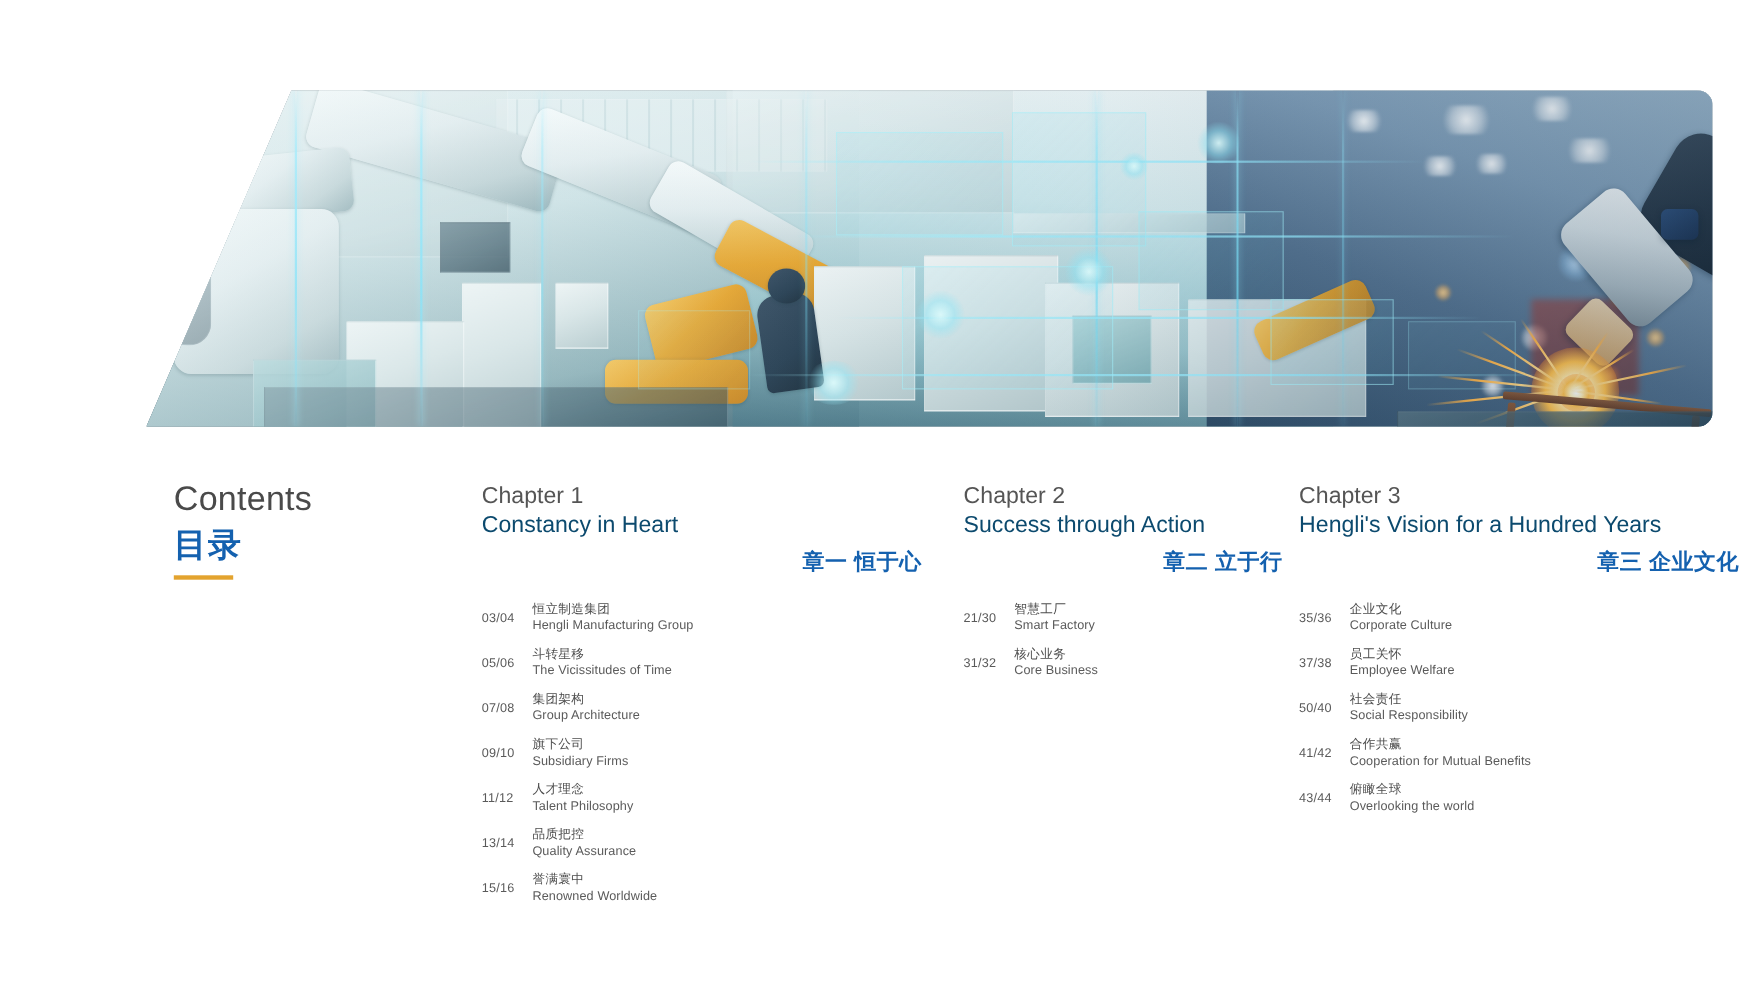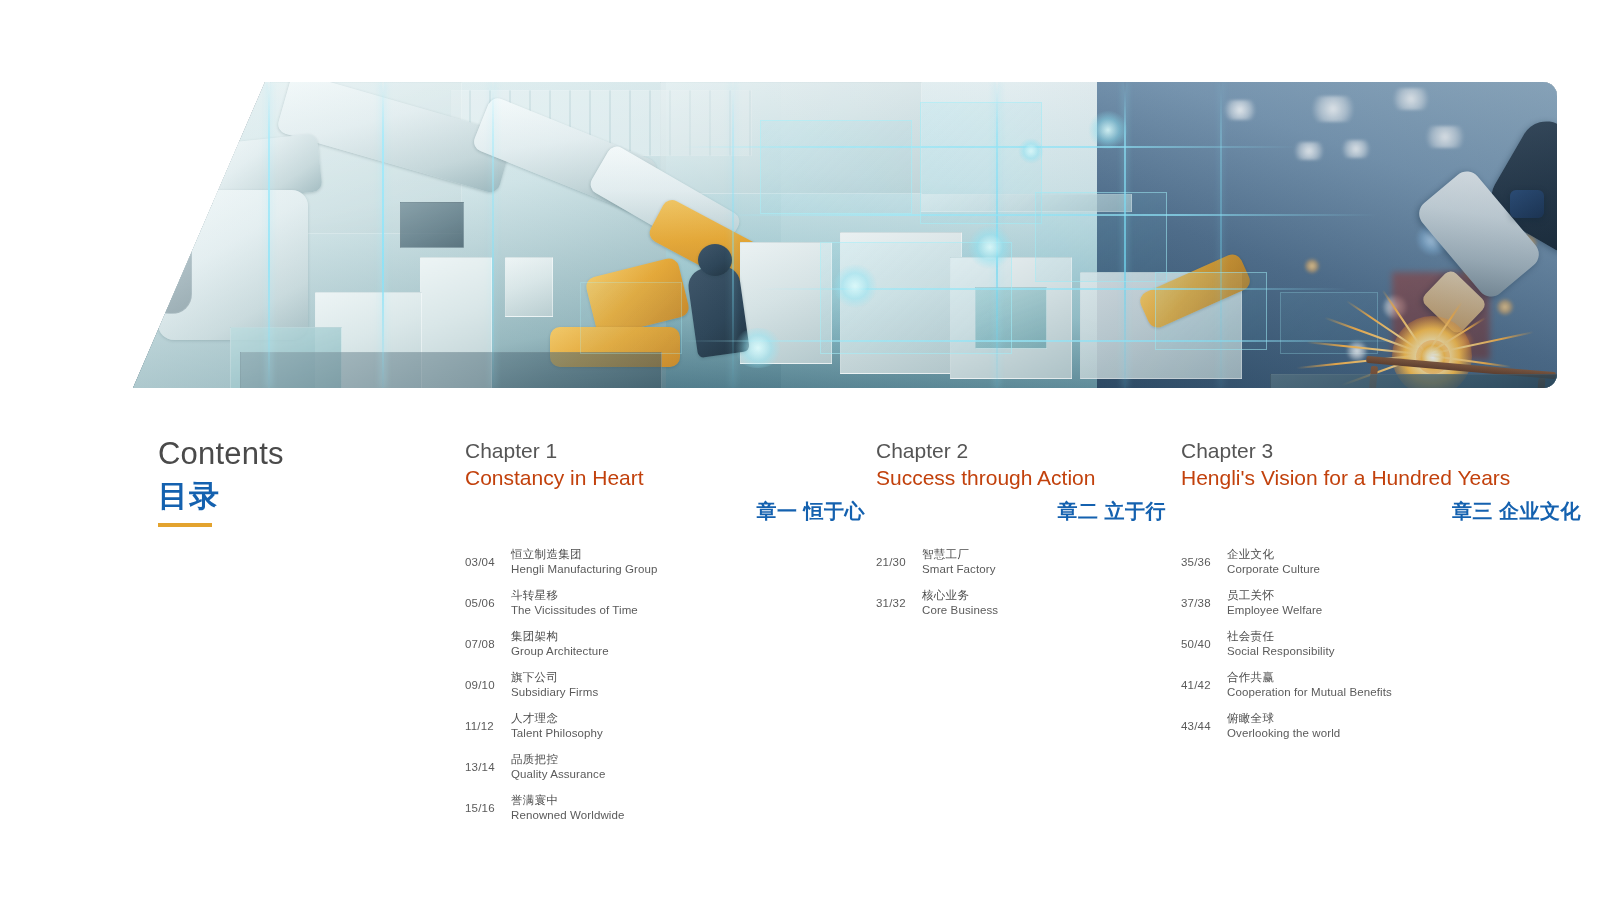--- a/index.html
+++ b/index.html
@@ -204,34 +204,34 @@
     height: 4px;
     background: #E3A32E;
     margin-top: 7px;
   }
 
   
   .chapter {
     position: absolute;
     top: 437px;
   }
-  .ch1 { left: 465px; width: 400px; }
+  .ch1 { left: 438px; width: 400px; }
   .ch2 { left: 876px; width: 290px; }
   .ch3 { left: 1181px; width: 400px; }
 
   .ch-num {
     font-size: 21px;
     color: #555555;
     font-weight: 400;
     line-height: 27px;
     white-space: nowrap;
   }
   .ch-en {
     font-size: 21px;
-    color: #c2410c;
+    color: #0c4a6e;
     font-weight: 400;
     line-height: 27px;
     white-space: nowrap;
   }
   .ch-cn {
     font-size: 20px;
     color: #1461AF;
     font-weight: 700;
     line-height: 30px;
     margin-top: 5px;

